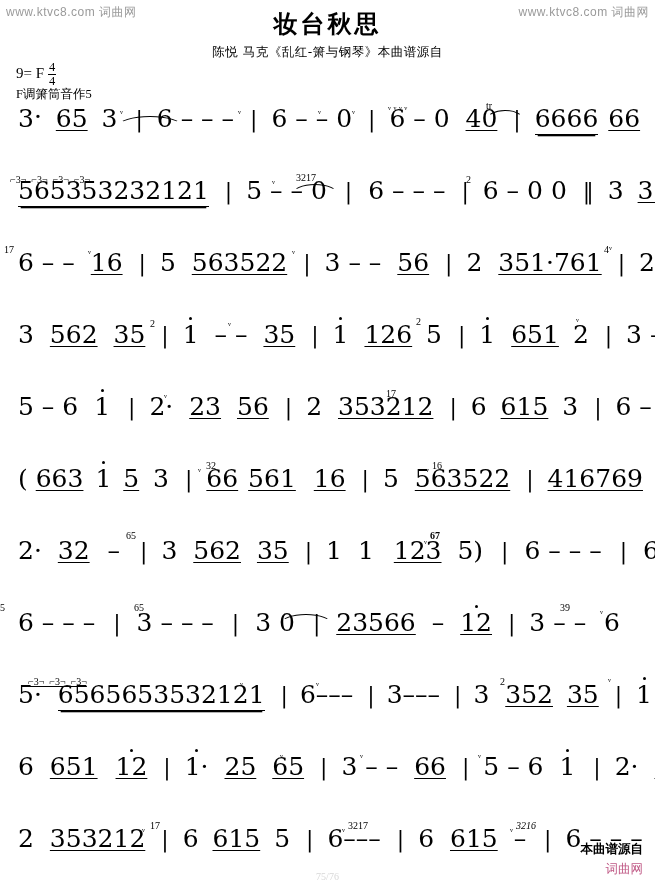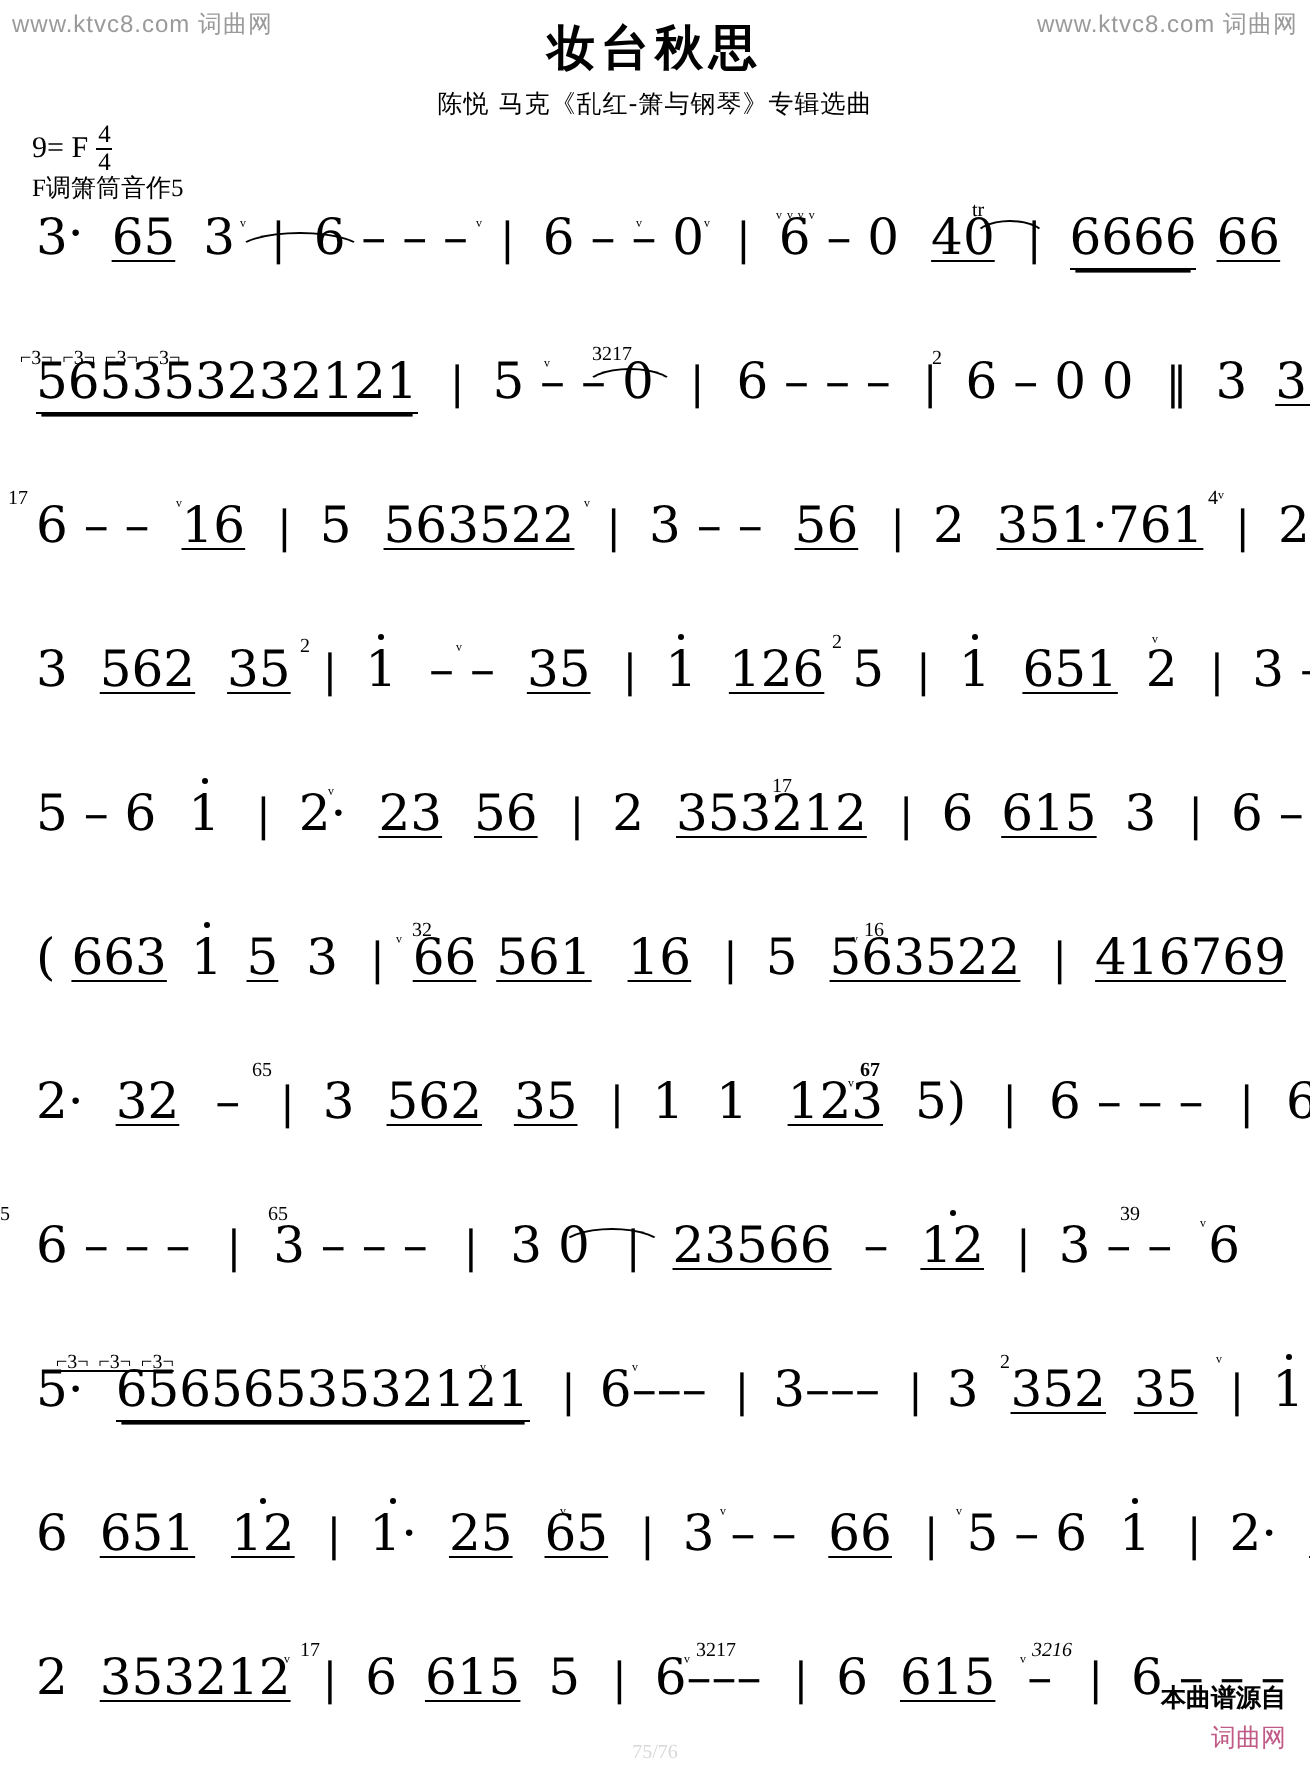--- a/index.html
+++ b/index.html
@@ -110,21 +110,21 @@
     text-align:center;font-size:10px;color:#d8d8d8;
   }
 </style>
 </head>
 <body>
 
 <div class="wm wm-l">www.ktvc8.com 词曲网</div>
 <div class="wm wm-r">www.ktvc8.com 词曲网</div>
 
 <div class="title">妆台秋思</div>
-<div class="subtitle">陈悦 马克《乱红-箫与钢琴》专辑选曲</div>
+<div class="subtitle">陈悦 马克《乱红-箫与钢琴》本曲谱源自</div>
 
 <div class="key">
   <span>9= F</span><span class="frac"><span class="num">4</span><span class="den">4</span></span>
 </div>
 
 <div class="note-line">F调箫筒音作5</div>
 
 <div class="staff" style="top:104px;">
 
   <div class="row" style="height:58px;">

